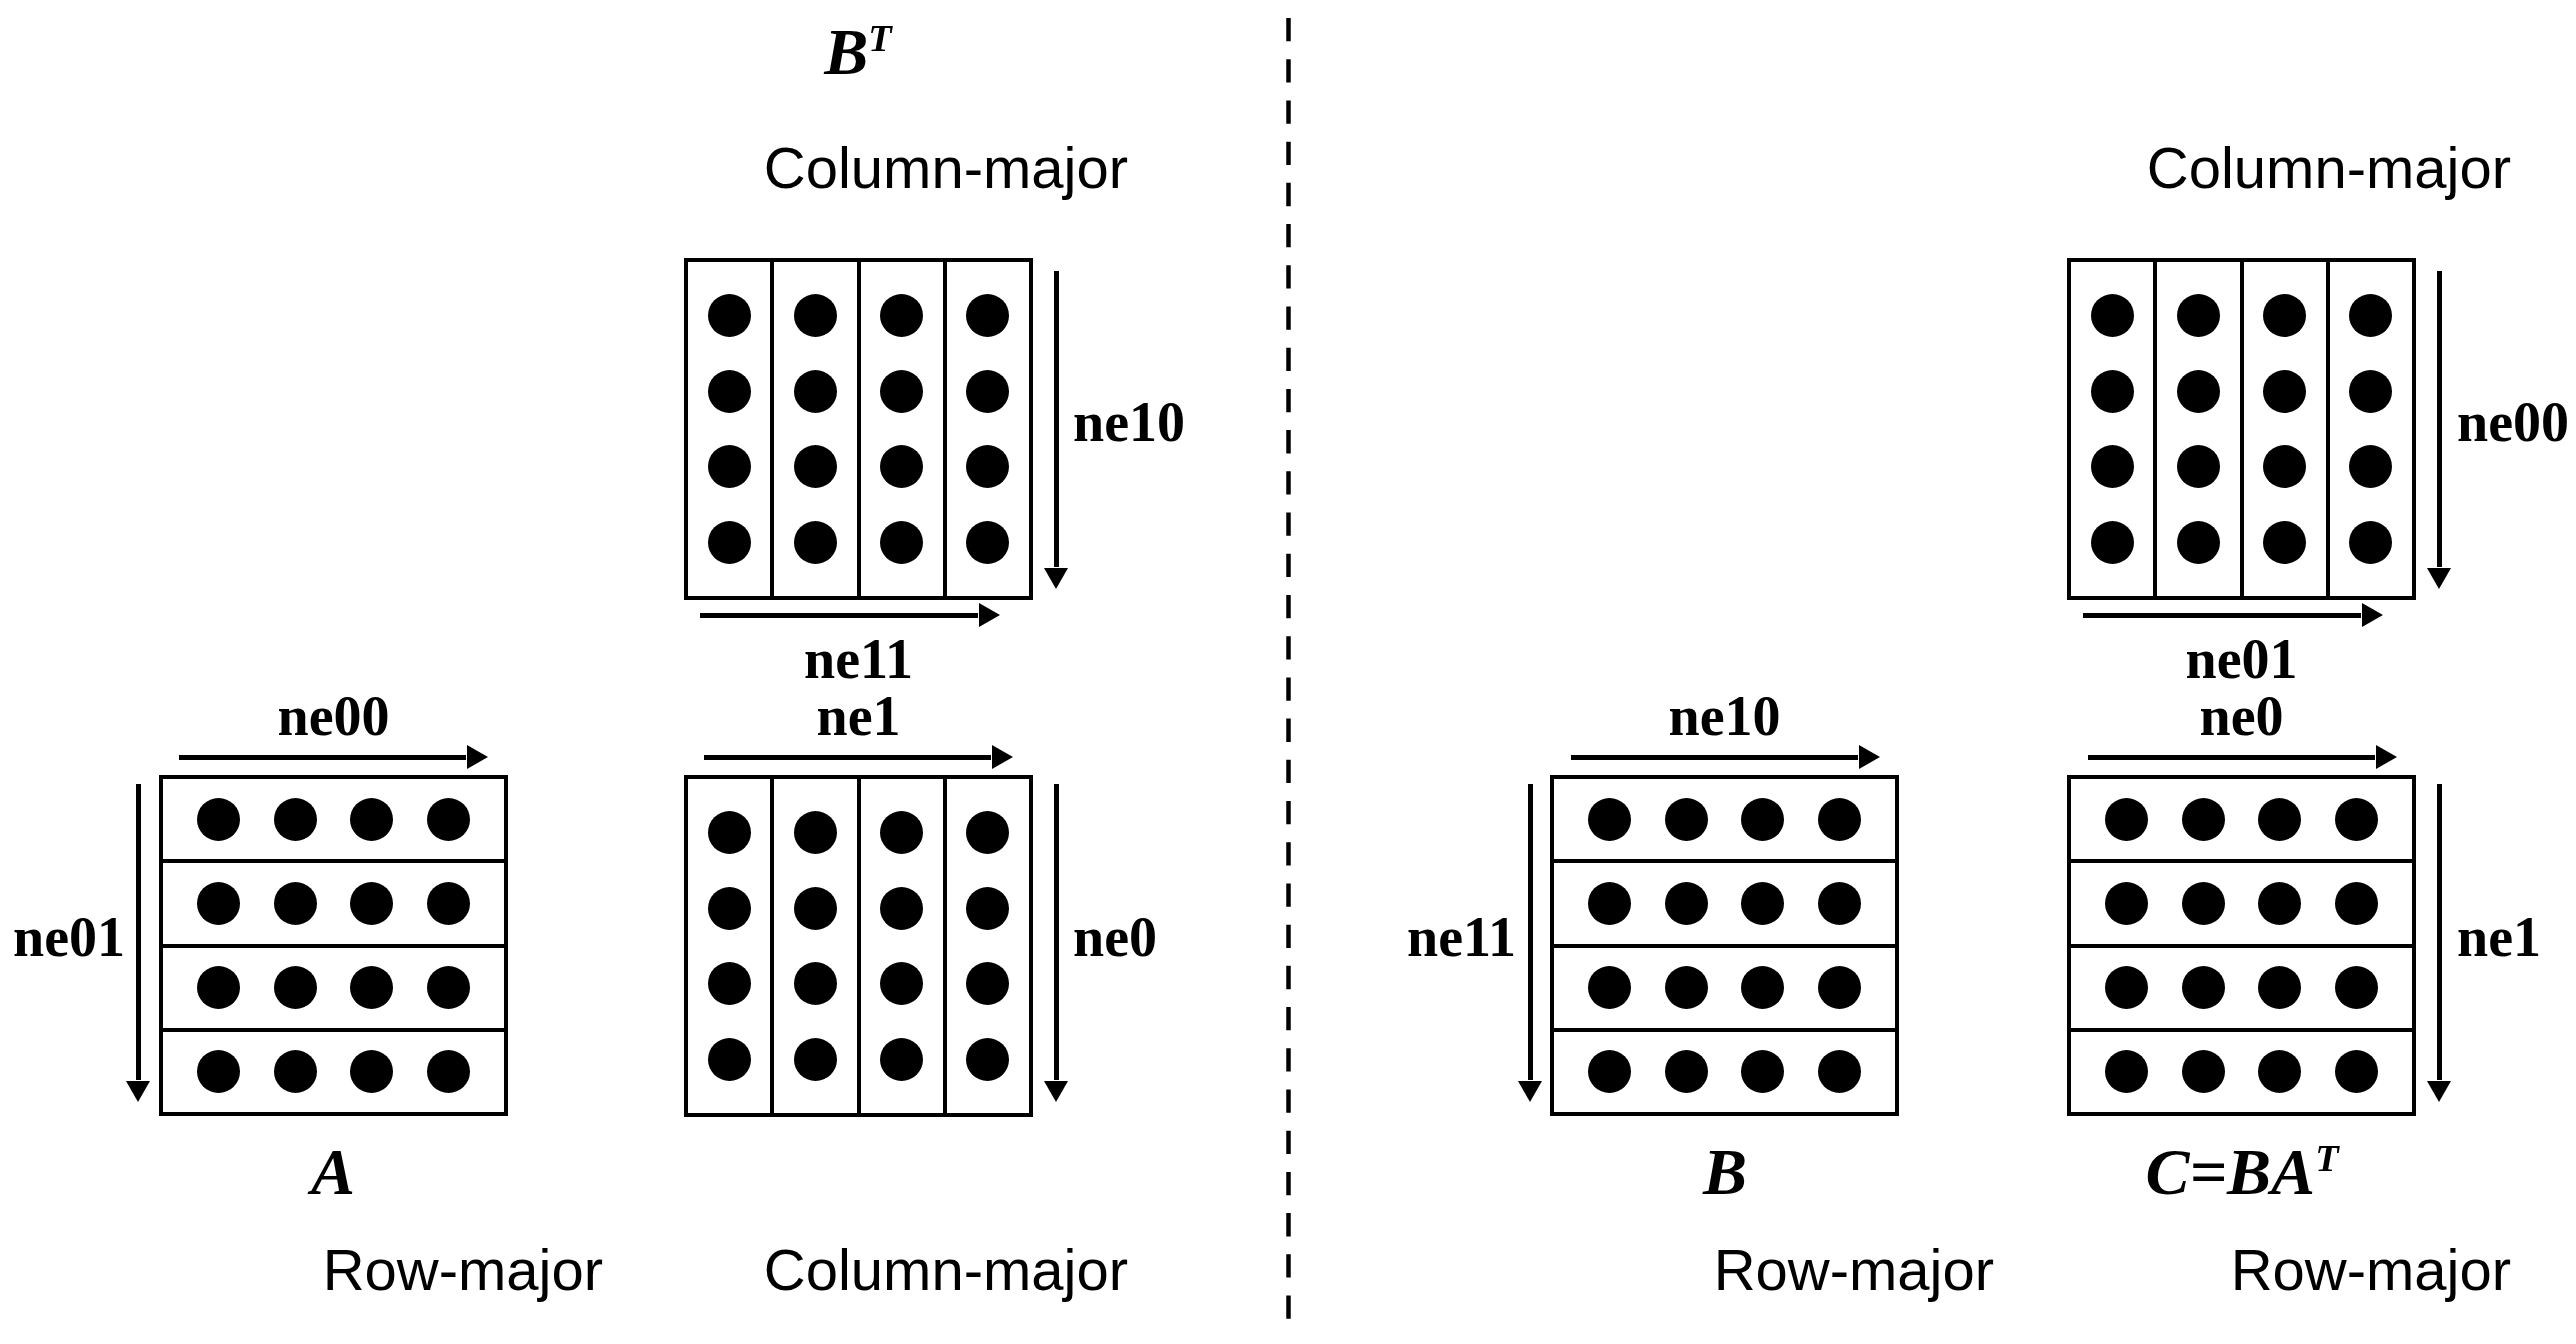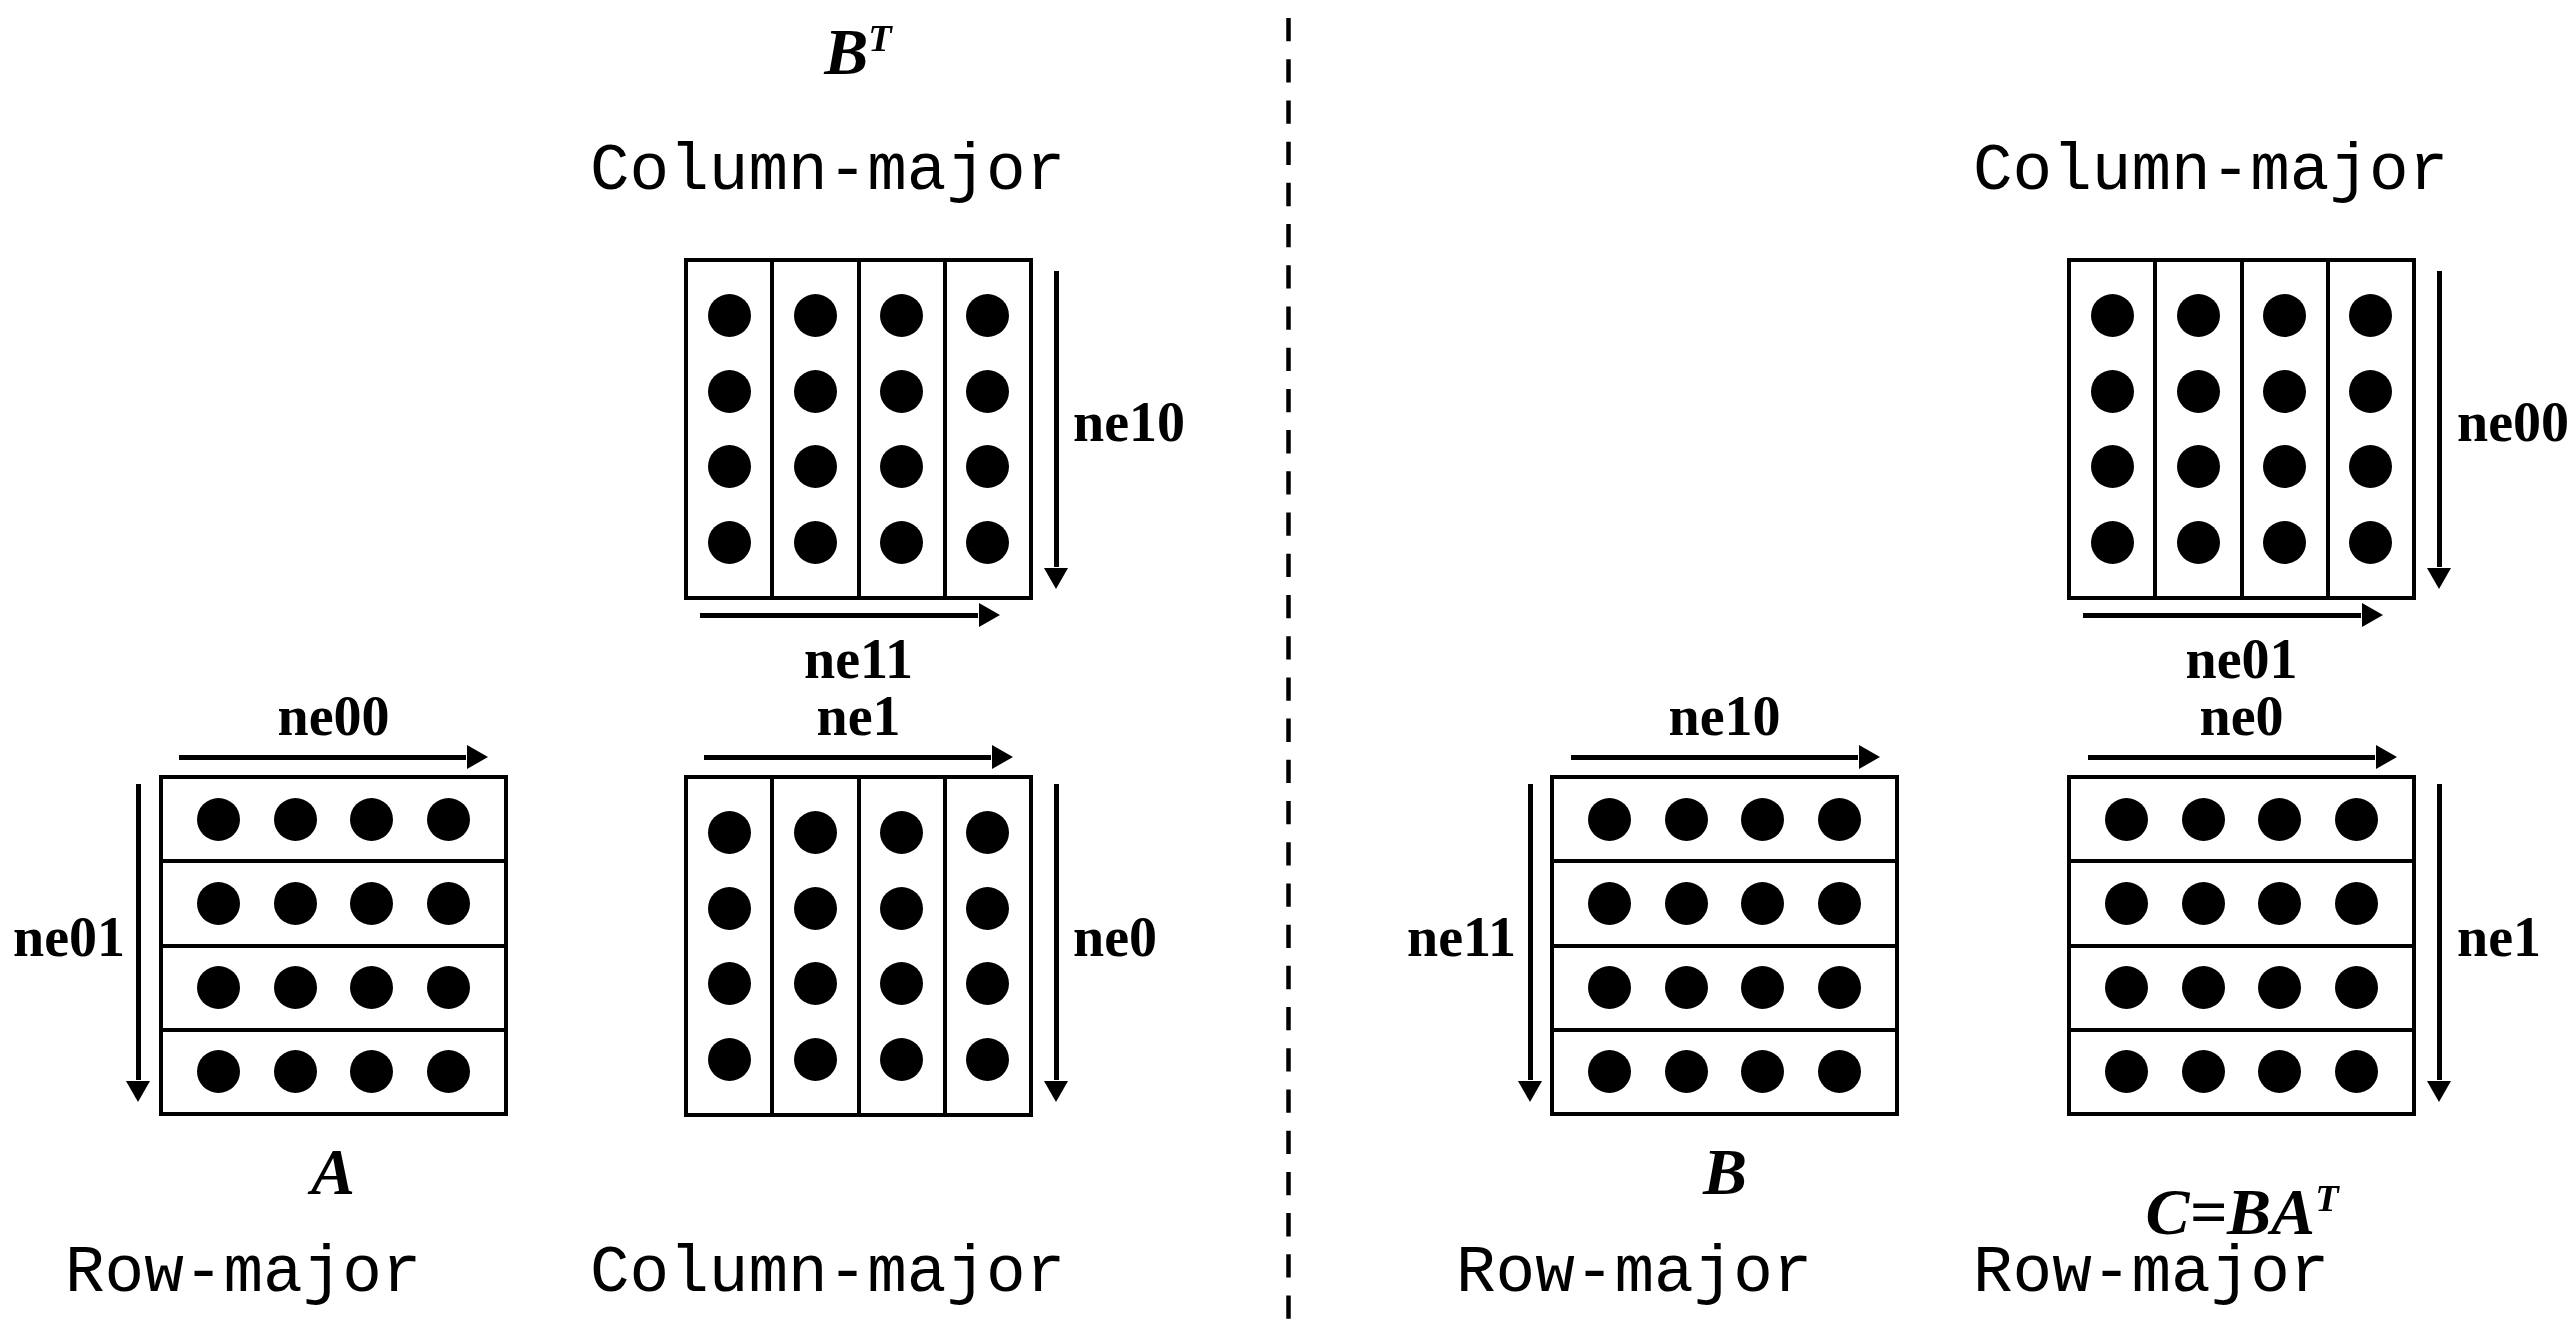--- a/index.html
+++ b/index.html
@@ -15,22 +15,22 @@
   .matrix.col-major{flex-direction:row;}
   .matrix.col-major .strip{flex:1;display:flex;flex-direction:column;align-items:center;
                            justify-content:space-evenly;border-right:4.5px solid #000;}
   .matrix.col-major .strip:last-child{border-right:none;}
   .dot{width:43px;height:43px;border-radius:50%;background:#000;}
 
   
   .math-title{position:absolute;text-align:center;line-height:1.1;
               font-family:"Liberation Serif",serif;font-style:italic;font-weight:700;font-size:66px;}
   .math-title sup{font-size:58%;}
-  .layout-label{position:absolute;text-align:left;line-height:1.1;
-                font-family:Liberation Mono, monospace;font-weight:400;font-size:66px;}
+  .layout-label{position:absolute;text-align:right;line-height:1.1;
+                font-family:Liberation Sans, sans-serif;font-weight:400;font-size:58px;}
   .ne-label{position:absolute;font-family:Liberation Serif, serif;font-weight:700;
             font-size:56px;line-height:1.1;}
   .ne-center{text-align:center;}
   .ne-left{text-align:left;}
   .ne-right{text-align:right;}
 
   
   .arrow-h{position:absolute;height:4.5px;background:#000;}
   .arrow-h::after{content:'';position:absolute;right:-21.5px;top:50%;transform:translateY(-50%);
                   width:0;height:0;border-left:21.5px solid #000;
@@ -237,17 +237,17 @@
       </div>
       <div class="strip">
         <div class="dot"></div>
         <div class="dot"></div>
         <div class="dot"></div>
         <div class="dot"></div>
       </div>
     </div>
   <div class="arrow-v" style="left:2437px;top:784px;height:296px;"></div>
   <div class="ne-label ne-left" style="left:2457px;top:907px;width:179px;">ne1</div>
-  <div class="math-title" style="left:2063px;top:1136px;width:358px;margin-top:40px;"><span>C=BA</span><sup>T</sup></div>
+  <div class="math-title" style="left:2063px;top:1136px;width:358px;"><span>C=BA</span><sup>T</sup></div>
   <div class="layout-label" style="left:1973px;top:1238px;width:538px;">Row-major</div>
 
 </div>
 
 
 </body></html>

